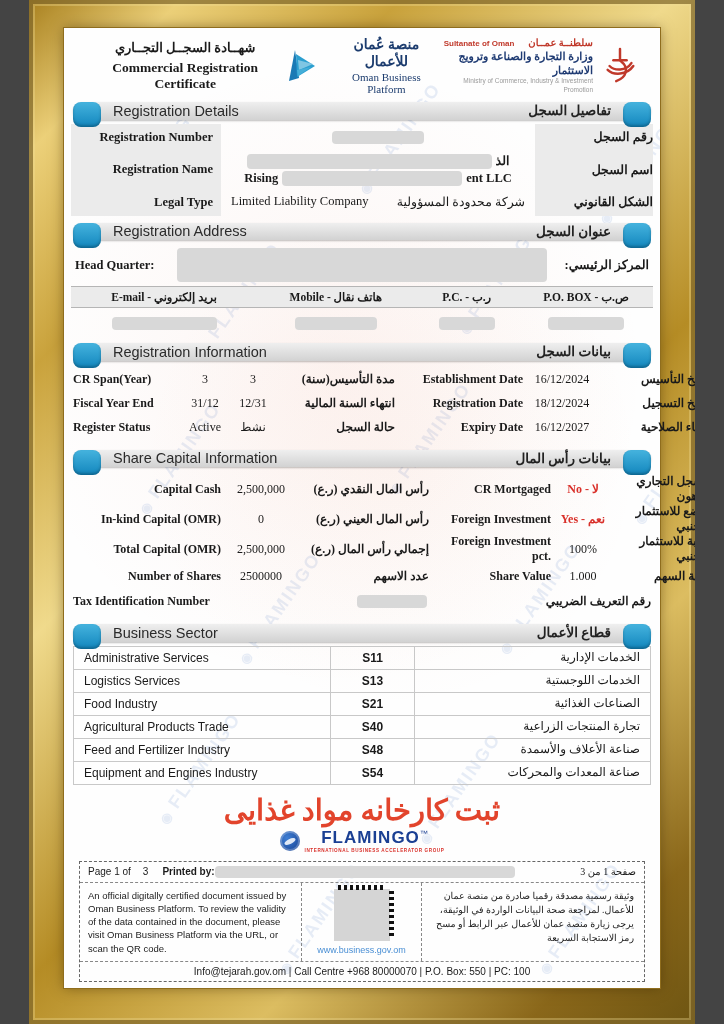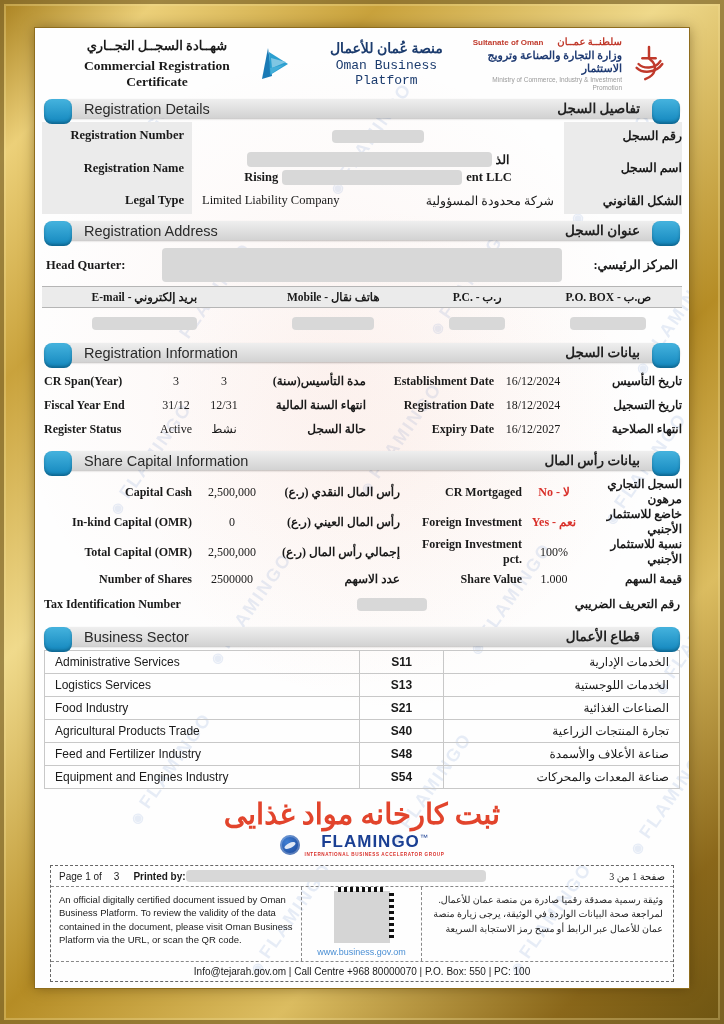--- a/index.html
+++ b/index.html
@@ -1,18 +1,18 @@
 <!DOCTYPE html>
 <html><head>
 <meta charset="utf-8">
 <style>
   * { box-sizing: border-box; margin: 0; padding: 0; }
   html,body { background:#444; }
   .doc {
-    position: relative; width: 724px; height: 1024px; margin: 0 auto;
+    position: relative; width: 666px; height: 1024px; margin: 0 auto;
     font-family: "Liberation Serif", serif; color:#1a1a1a; overflow: hidden;
     background: linear-gradient(135deg,#a8801f 0%, #ecd079 9%, #c9a23c 22%, #f0da8c 38%,
                 #b58c25 58%, #dcbd61 74%, #8a671a 90%, #6e5512 100%);
     box-shadow: inset 0 0 0 4px rgba(95,70,12,.55), inset 0 0 0 6px rgba(240,220,150,.35);
   }
   .page {
     position: absolute; left:35px; right:35px; top:28px; bottom:36px;
     background:#fefefe; padding: 6px 7px;
     box-shadow: 0 0 0 1px #8f6d1d, 0 0 12px rgba(60,40,0,.5);
     display:flex; flex-direction:column;
@@ -37,21 +37,21 @@
   .content{position:relative;z-index:1;display:flex;flex-direction:column;height:100%;}
 
   
   .hdr{display:flex;align-items:center;justify-content:space-between;height:62px;padding:2px 14px 0 14px;}
   .hdr-left{text-align:center;width:220px;}
   .hdr-left .ar{font-weight:700;font-size:13px;}
   .hdr-left .en{font-weight:700;font-size:13.5px;margin-top:4px;}
   .hdr-mid{display:flex;align-items:center;gap:18px;}
   .hdr-mid .txt{text-align:center;color:#1c3c6e;}
   .hdr-mid .ar{font-size:14px;font-weight:700;}
-  .hdr-mid .en{font-family:Liberation Mono, monospace;font-size:13px;margin-top:1px;}
+  .hdr-mid .en{font-family:Liberation Serif, serif;font-size:11px;margin-top:1px;}
   .hdr-right{display:flex;align-items:center;gap:8px;}
   .hdr-right .txt{text-align:right;line-height:1.25;}
   .mini-row{display:flex;justify-content:flex-end;gap:14px;align-items:baseline;}
   .red-sm{color:#c0392b;font-family:"Liberation Sans",sans-serif;font-size:8px;font-weight:700;}
   .red-ar{color:#c0392b;font-size:10px;font-weight:700;}
   .navy-ar{color:#1f3b73;font-size:11px;font-weight:700;}
   .gray-sm{color:#9a9a9a;font-family:"Liberation Sans",sans-serif;font-size:6.5px;}
 
   
   .sec-bar{position:relative;height:25px;margin:7px 2px 4px 2px;border-radius:13px;
@@ -67,21 +67,21 @@
 
   
   .rd-row{display:grid;grid-template-columns:150px 1fr 118px;align-items:center;min-height:27px;}
   .rd-row .lcol{background:#ebebeb;height:100%;display:flex;align-items:center;justify-content:flex-end;
     padding-right:8px;font-weight:700;font-size:12.5px;}
   .rd-row .rcol{background:#ebebeb;height:100%;display:flex;align-items:center;justify-content:flex-start;
     padding-left:10px;font-weight:700;font-size:12.5px;}
   .rd-row .mid{padding:0 10px;font-size:12.5px;}
   .name-mid{display:flex;flex-direction:column;align-items:center;gap:2px;padding:3px 0;}
   .name-line{display:flex;align-items:center;gap:4px;font-weight:700;font-size:12.5px;}
-  .legal-mid{display:flex;justify-content:space-between;align-items:center;}
+  .legal-mid{display:flex;justify-content:space-between;align-items:flex-start;}
 
   
   .hq-row{display:flex;align-items:center;justify-content:space-between;min-height:42px;padding:0 4px;}
   .hq-row .lbl{font-weight:700;font-size:12.5px;width:110px;}
   .hq-row .albl{font-weight:700;font-size:12.5px;width:110px;text-align:right;}
   .addr-head{display:grid;grid-template-columns:32% 27% 18% 23%;background:#ebebeb;
     border-top:1px solid #b5b5b5;border-bottom:1px solid #b5b5b5;height:22px;align-items:center;}
   .addr-head div{text-align:center;font-weight:700;font-size:11.5px;}
   .addr-vals{display:grid;grid-template-columns:32% 27% 18% 23%;height:28px;align-items:center;}
   .addr-vals div{text-align:center;}

